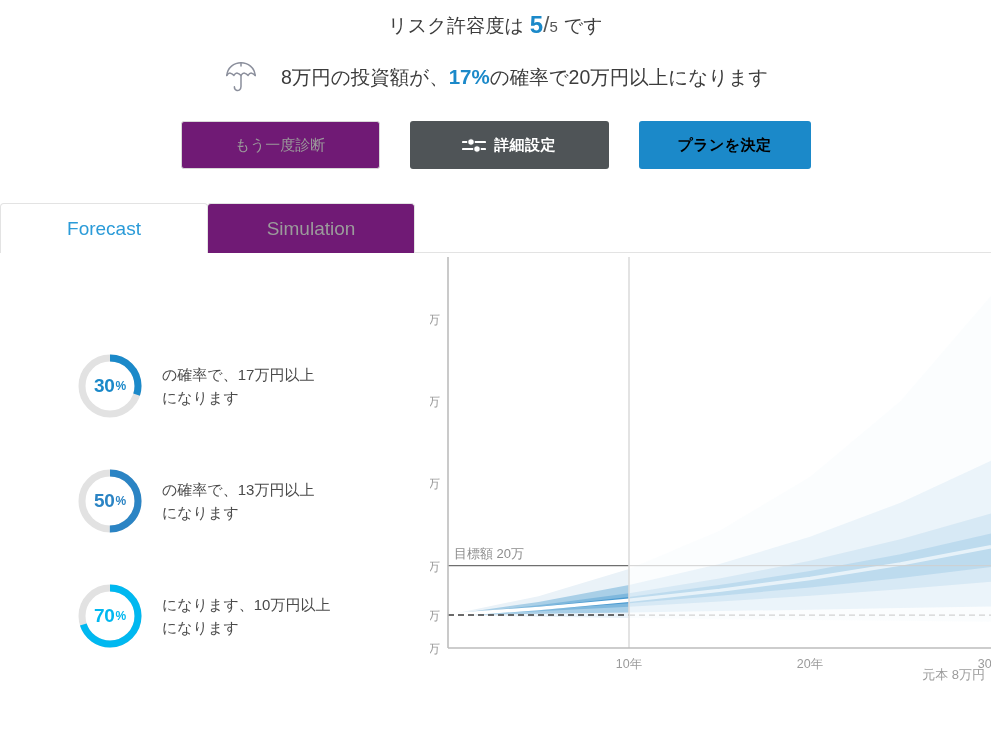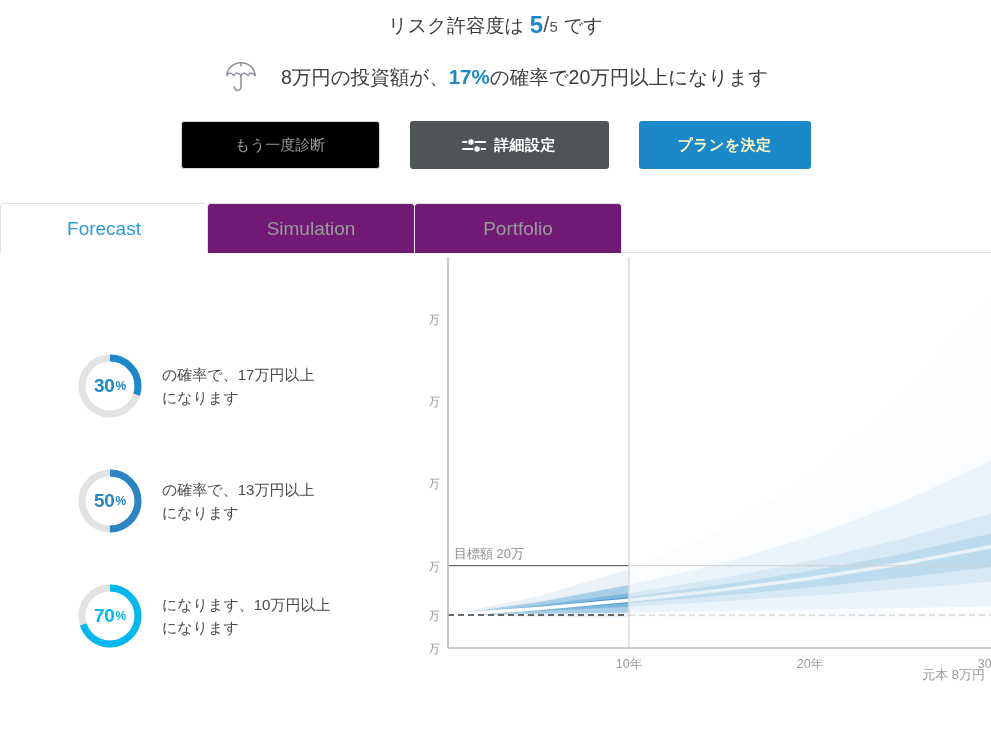--- a/index.html
+++ b/index.html
@@ -61,36 +61,36 @@
     display:flex;
     align-items:center;
     justify-content:center;
     font-size:15px;
     border-radius:3px;
     cursor:pointer;
     user-select:none;
   }
   .btn-ghost{
     width:199px;
-    background:#000000;
+    background:#701a75;
     border:1px solid #d8d8d8;
     color:#9b9b9b;
   }
   .btn-dark{
     width:199px;
     background:#4f5457;
     color:#ffffff;
     gap:8px;
     font-weight:bold;
     letter-spacing:.4px;
   }
   .btn-blue{
     width:172px;
     background:#1b89c9;
-    color:#fef9c3;
+    color:#000000;
     font-weight:bold;
     letter-spacing:.4px;
   }
   .slider-ico{display:block;}
 
   
   .tabs{
     margin-top:34px;
     position:relative;
     height:50px;
@@ -215,23 +215,20 @@
     <span>プランを決定</span>
   </div>
 </div>
 
 <div class="tabs">
   <div class="tab active">
     <span>Forecast</span>
   </div>
   <div class="tab">
     <span>Simulation</span>
-  </div>
-  <div class="tab">
-    <span>Portfolio</span>
   </div>
 </div>
 
 <div class="content">
 
   <div class="left">
 
     <div class="row">
       <div class="donut">
         <svg width="68" height="68" viewBox="0 0 68 68">

